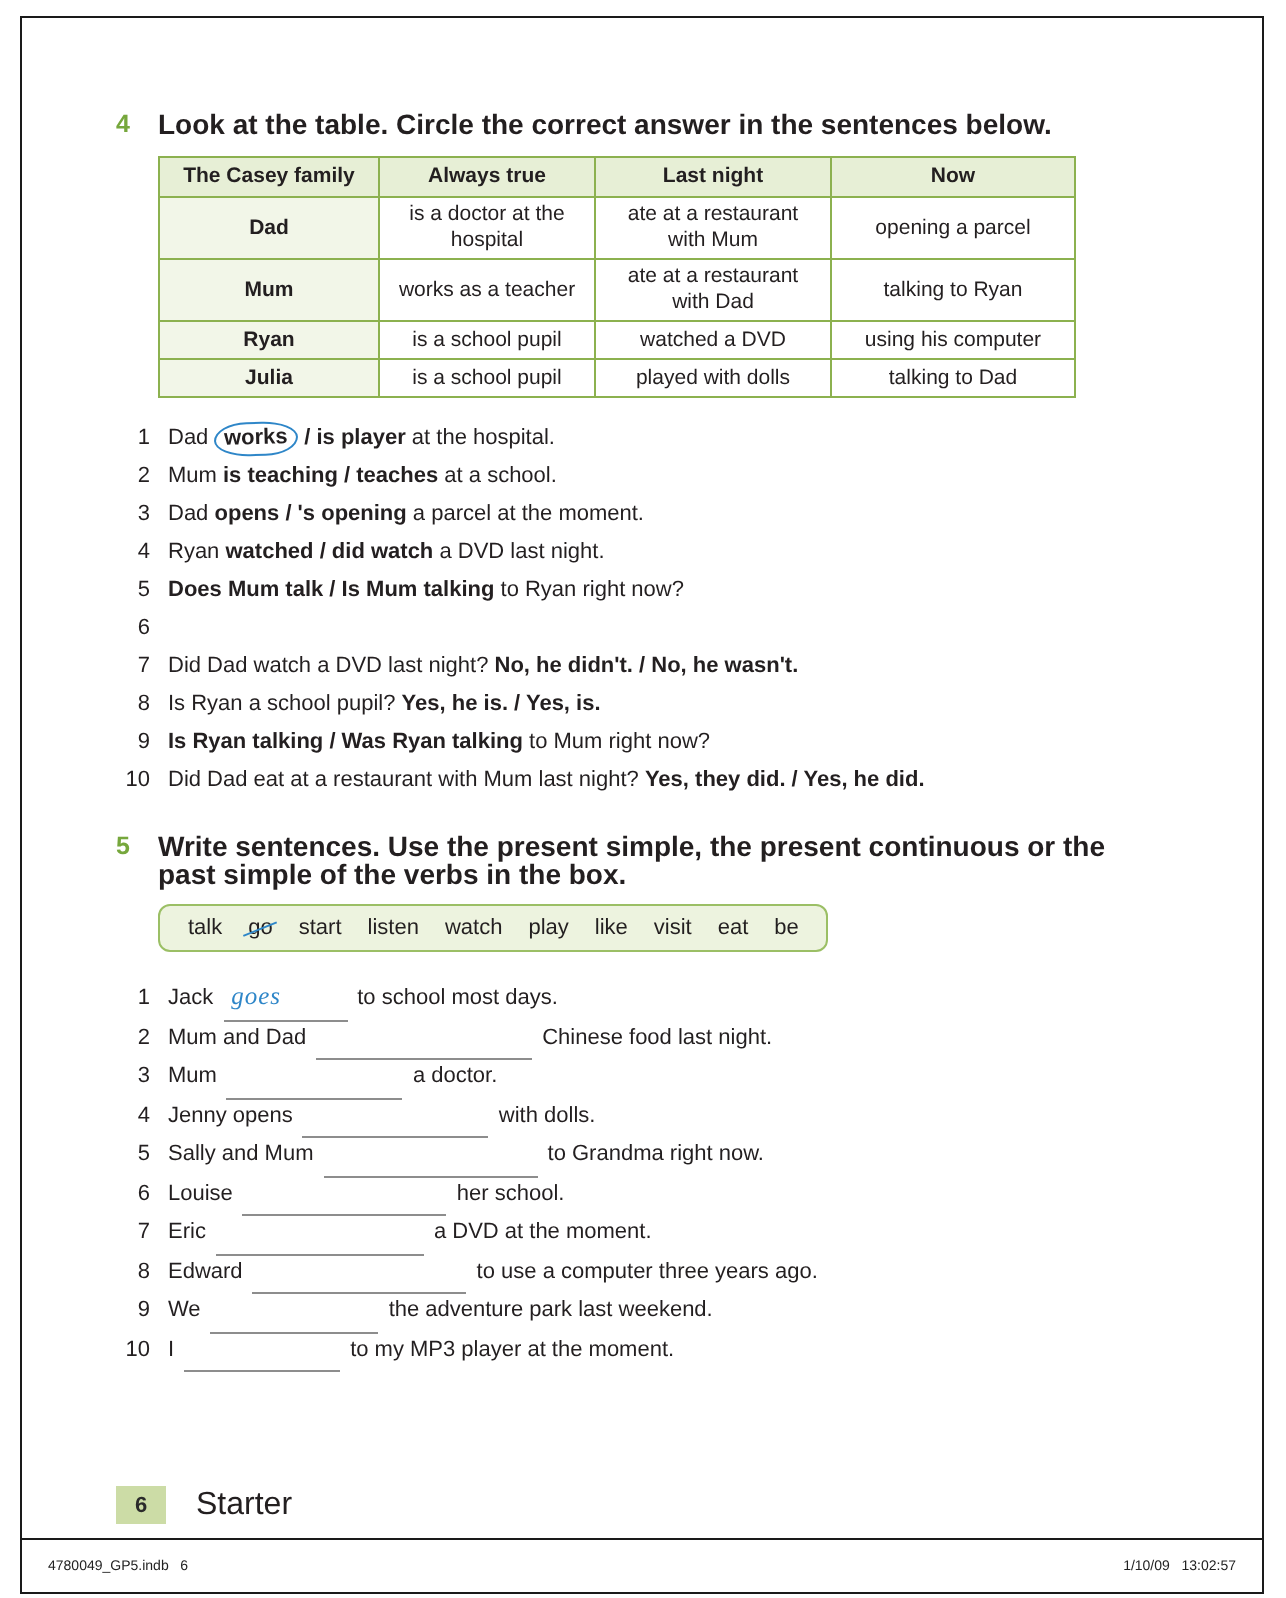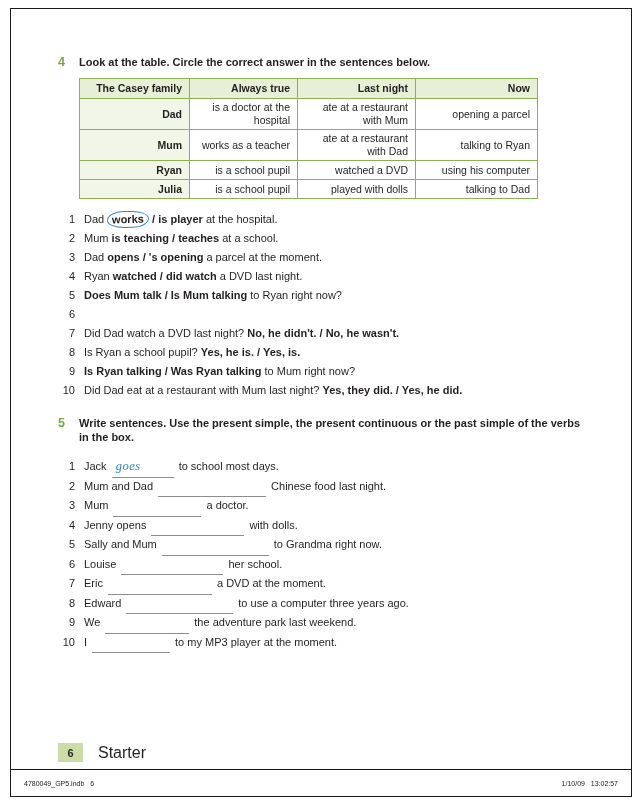--- a/index.html
+++ b/index.html
@@ -15,26 +15,26 @@
   .frame {
     position: absolute; left: 10px; top: 8px;
     width: 622px; height: 789px;
     border: 1px solid #1a1a1a;
     background: #fff;
   }
   .content { padding: 46px 38px 0 47px; }
 
   .ex-header { display: flex; gap: 11px; align-items: flex-start; }
   .ex-num { color: var(--green, #76a73c); font-weight: bold; font-size: 12.5px; line-height: 14px; flex: none; width: 10px; }
-  .ex-inst { font-weight: bold; font-size: 11px; line-height: 14px; max-width: 502px; }
+  .ex-inst { font-weight: bold; font-size: 14px; line-height: 14px; max-width: 502px; }
 
   table.casey-table { border-collapse: collapse; margin: 9px 0 0 21px; font-size: 10.5px; table-layout: fixed; }
   .casey-table th, .casey-table td {
     border: 1px solid var(--table-border, #8cb14f);
-    padding: 2px 7px; text-align: right; vertical-align: middle;
+    padding: 2px 7px; text-align: center; vertical-align: middle;
     line-height: 13px;
   }
   .casey-table th { background: var(--table-header-bg, #e7efd6); font-weight: bold; height: 20px; }
   .casey-table td { height: 19px; }
   .casey-table td.name { background: var(--table-firstcol-bg, #f2f6e8); font-weight: bold; }
 
   ol.sent-list { list-style: none; margin: 11px 0 0 0; padding: 0; font-size: 11px; }
   ol.sent-list li { display: flex; line-height: 19px; }
   .sent-num { width: 17px; text-align: right; margin-right: 9px; flex: none; }
   .sent-txt .bd { font-weight: bold; }
@@ -211,20 +211,43 @@
 
       </ol>
     </section>
 
     <section class="ex5">
       <div class="ex-header">
         <span class="ex-num">5</span>
         <span class="ex-inst">Write sentences. Use the present simple, the present continuous or the past simple of the verbs in the box.</span>
       </div>
 
+      <div class="wordbox">
+
+          <span class="word">talk</span>
+
+          <span class="word struck">go</span>
+
+          <span class="word">start</span>
+
+          <span class="word">listen</span>
+
+          <span class="word">watch</span>
+
+          <span class="word">play</span>
+
+          <span class="word">like</span>
+
+          <span class="word">visit</span>
+
+          <span class="word">eat</span>
+
+          <span class="word">be</span>
+
+      </div>
 
       <ol class="fill-list">
 
           <li>
             <span class="sent-num">1</span>
             <span>Jack</span>
             <span class="blank" style="width: 62px;"><span class="answer">goes</span></span>
             <span>to school most days.</span>
           </li>
 

